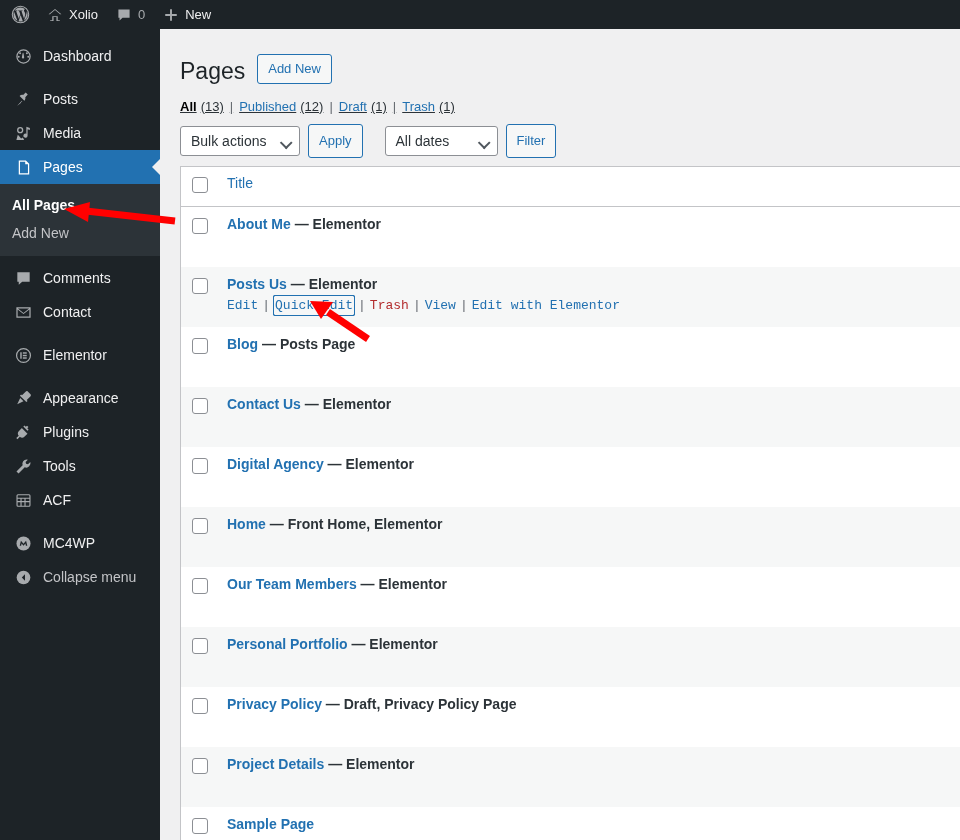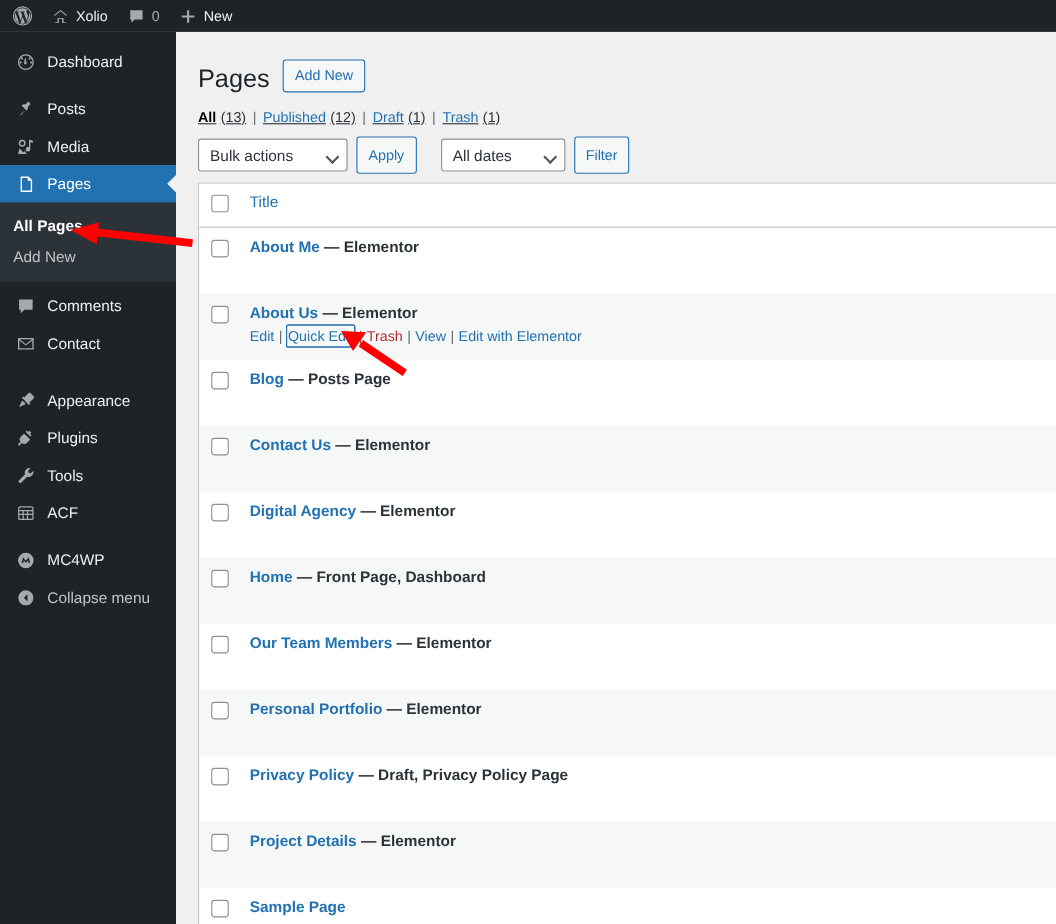--- a/index.html
+++ b/index.html
@@ -209,21 +209,21 @@
     text-decoration: none;
     cursor: pointer;
   }
   .row-meta { color: #2c3338; font-weight: bold; font-size: 14px; }
 
   .row-actions {
     margin-top: 4px;
     font-size: 13px;
     color: #646970;
     line-height: 1.5;
-    display: flex; align-items: flex-start; flex-wrap: nowrap;
+    display: flex; align-items: flex-start; flex-wrap: nowrap; font-family: Liberation Mono, monospace;
   }
   .row-actions a {
     color: #2271b1; text-decoration: none; cursor: pointer;
   }
   .row-actions a.trash { color: #b32d2e; }
   .row-actions .sep { color: #646970; padding: 0 4px; }
   .row-actions a.focused {
     outline: 1px solid #2271b1;
     box-shadow: 0 0 0 1px #2271b1;
     border-radius: 1px;
@@ -335,20 +335,32 @@
       <span class="mi-ico">
         <svg width="19" height="19" viewBox="0 0 20 20" fill="currentColor">
             <path d="M2.5 4.5h15v11h-15v-11zm1.6 1.3 5.9 4.6 5.9-4.6H4.1zm-.3 1v7.4h12.4V6.8l-6.2 4.8-6.2-4.8z"></path>
           </svg>
       </span>
       <span class="mi-label">Contact</span>
     </a>
 
     <div class="menu-sep"></div>
 
+    <a class="menu-item">
+      <span class="mi-ico">
+        <svg width="19" height="19" viewBox="0 0 20 20" fill="none">
+            <circle cx="10" cy="10" r="7.3" stroke="currentColor" stroke-width="1.3"></circle>
+            <rect x="6.6" y="6.6" width="1.5" height="6.8" fill="currentColor"></rect>
+            <rect x="9.3" y="6.6" width="4.1" height="1.5" fill="currentColor"></rect>
+            <rect x="9.3" y="9.3" width="4.1" height="1.5" fill="currentColor"></rect>
+            <rect x="9.3" y="11.9" width="4.1" height="1.5" fill="currentColor"></rect>
+          </svg>
+      </span>
+      <span class="mi-label">Elementor</span>
+    </a>
 
 
     <div class="menu-sep"></div>
 
     <a class="menu-item">
       <span class="mi-ico">
         <svg width="19" height="19" viewBox="0 0 20 20" fill="currentColor">
             <path d="M14.5 2.6c-.6-.6-1.6-.5-2.3.2L8.4 6.6l-.9-.9-1.3 1.3 6.8 6.8 1.3-1.3-.9-.9 3.8-3.8c.7-.7.8-1.7.2-2.3l-2.9-2.9zM6.5 9.5l-3.1 6.6 6.6-3.1-3.5-3.5z"></path>
           </svg>
       </span>
@@ -432,21 +444,21 @@
         <span class="cnt">(1)</span>
         <span class="divider">|</span>
       </li>
       <li>
         <a>Trash</a>
         <span class="cnt">(1)</span>
       </li>
     </ul>
 
     <div class="tablenav">
-      <div class="wp-select" style="width:136px">
+      <div class="wp-select" style="width:120px">
         <span>Bulk actions</span>
       </div>
       <button class="wp-btn">Apply</button>
       <div class="tn-gap"></div>
       <div class="wp-select" style="width:113px;margin-left:12px">
         <span>All dates</span>
       </div>
       <button class="wp-btn">Filter</button>
     </div>
 
@@ -465,21 +477,21 @@
           <div class="tr body-row">
             <div class="td-cb">
               <div class="cb"></div>
             </div>
             <div class="td-title"><a class="row-title">About Me</a><span class="row-meta"> — Elementor</span></div>
           </div>
           <div class="tr body-row alt">
             <div class="td-cb">
               <div class="cb"></div>
             </div>
-            <div class="td-title"><a class="row-title">About Us</a><span class="row-meta"> — Elementor</span><div class="row-actions">
+            <div class="td-title"><a class="row-title">Posts Us</a><span class="row-meta"> — Elementor</span><div class="row-actions">
                 <a>Edit</a>
                 <span class="sep">|</span>
                 <a class="focused">Quick Edit</a>
                 <span class="sep">|</span>
                 <a class="trash">Trash</a>
                 <span class="sep">|</span>
                 <a>View</a>
                 <span class="sep">|</span>
                 <a>Edit with Elementor</a>
               </div></div>
@@ -499,21 +511,21 @@
           <div class="tr body-row">
             <div class="td-cb">
               <div class="cb"></div>
             </div>
             <div class="td-title"><a class="row-title">Digital Agency</a><span class="row-meta"> — Elementor</span></div>
           </div>
           <div class="tr body-row alt">
             <div class="td-cb">
               <div class="cb"></div>
             </div>
-            <div class="td-title"><a class="row-title">Home</a><span class="row-meta"> — Front Page, Dashboard</span></div>
+            <div class="td-title"><a class="row-title">Home</a><span class="row-meta"> — Front Home, Elementor</span></div>
           </div>
           <div class="tr body-row">
             <div class="td-cb">
               <div class="cb"></div>
             </div>
             <div class="td-title"><a class="row-title">Our Team Members</a><span class="row-meta"> — Elementor</span></div>
           </div>
           <div class="tr body-row alt">
             <div class="td-cb">
               <div class="cb"></div>

